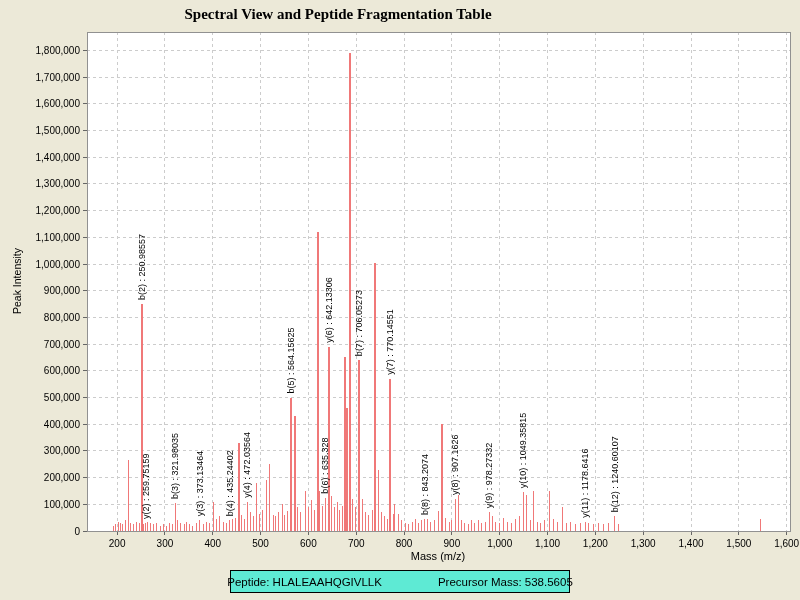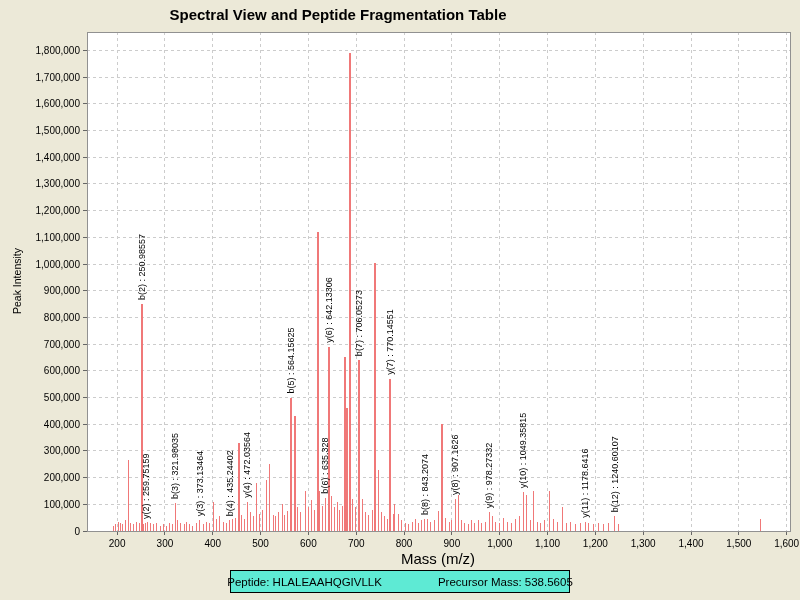--- a/index.html
+++ b/index.html
@@ -5,31 +5,31 @@
   html,body{margin:0;padding:0;}
   .app{
     position:relative;
     width:800px;height:600px;
     background:#ece9d8;
     font-family:"Liberation Sans",sans-serif;
     overflow:hidden;
   }
   .chart-title{
     position:absolute;top:6px;left:0;width:676px;
-    text-align:center;font-size:15px;font-weight:bold;color:#000;
+    text-align:center;font-size:15px;font-weight:bold;color:#000;font-family:Liberation Serif, serif;
   }
   #plot{position:absolute;top:0;left:0;}
   .y-axis-title{
     position:absolute;left:-22px;top:274px;width:80px;height:14px;
     text-align:center;font-size:10.5px;color:#000;
     transform:rotate(-90deg);
   }
   .x-axis-title{
     position:absolute;left:338px;top:550px;width:200px;
-    text-align:center;font-size:15px;color:#000;
+    text-align:center;font-size:11px;color:#000;
   }
   .footer{
     position:absolute;left:230px;top:570px;width:338px;height:21px;
     background:#5eead4;border:1px solid #000;
     display:flex;align-items:center;justify-content:center;
     font-size:11.5px;color:#000;white-space:pre;
   }
   .footer .gap{margin-left:28px;padding-left:28px;}
   svg text{font-family:"Liberation Sans",sans-serif;}
 </style>

